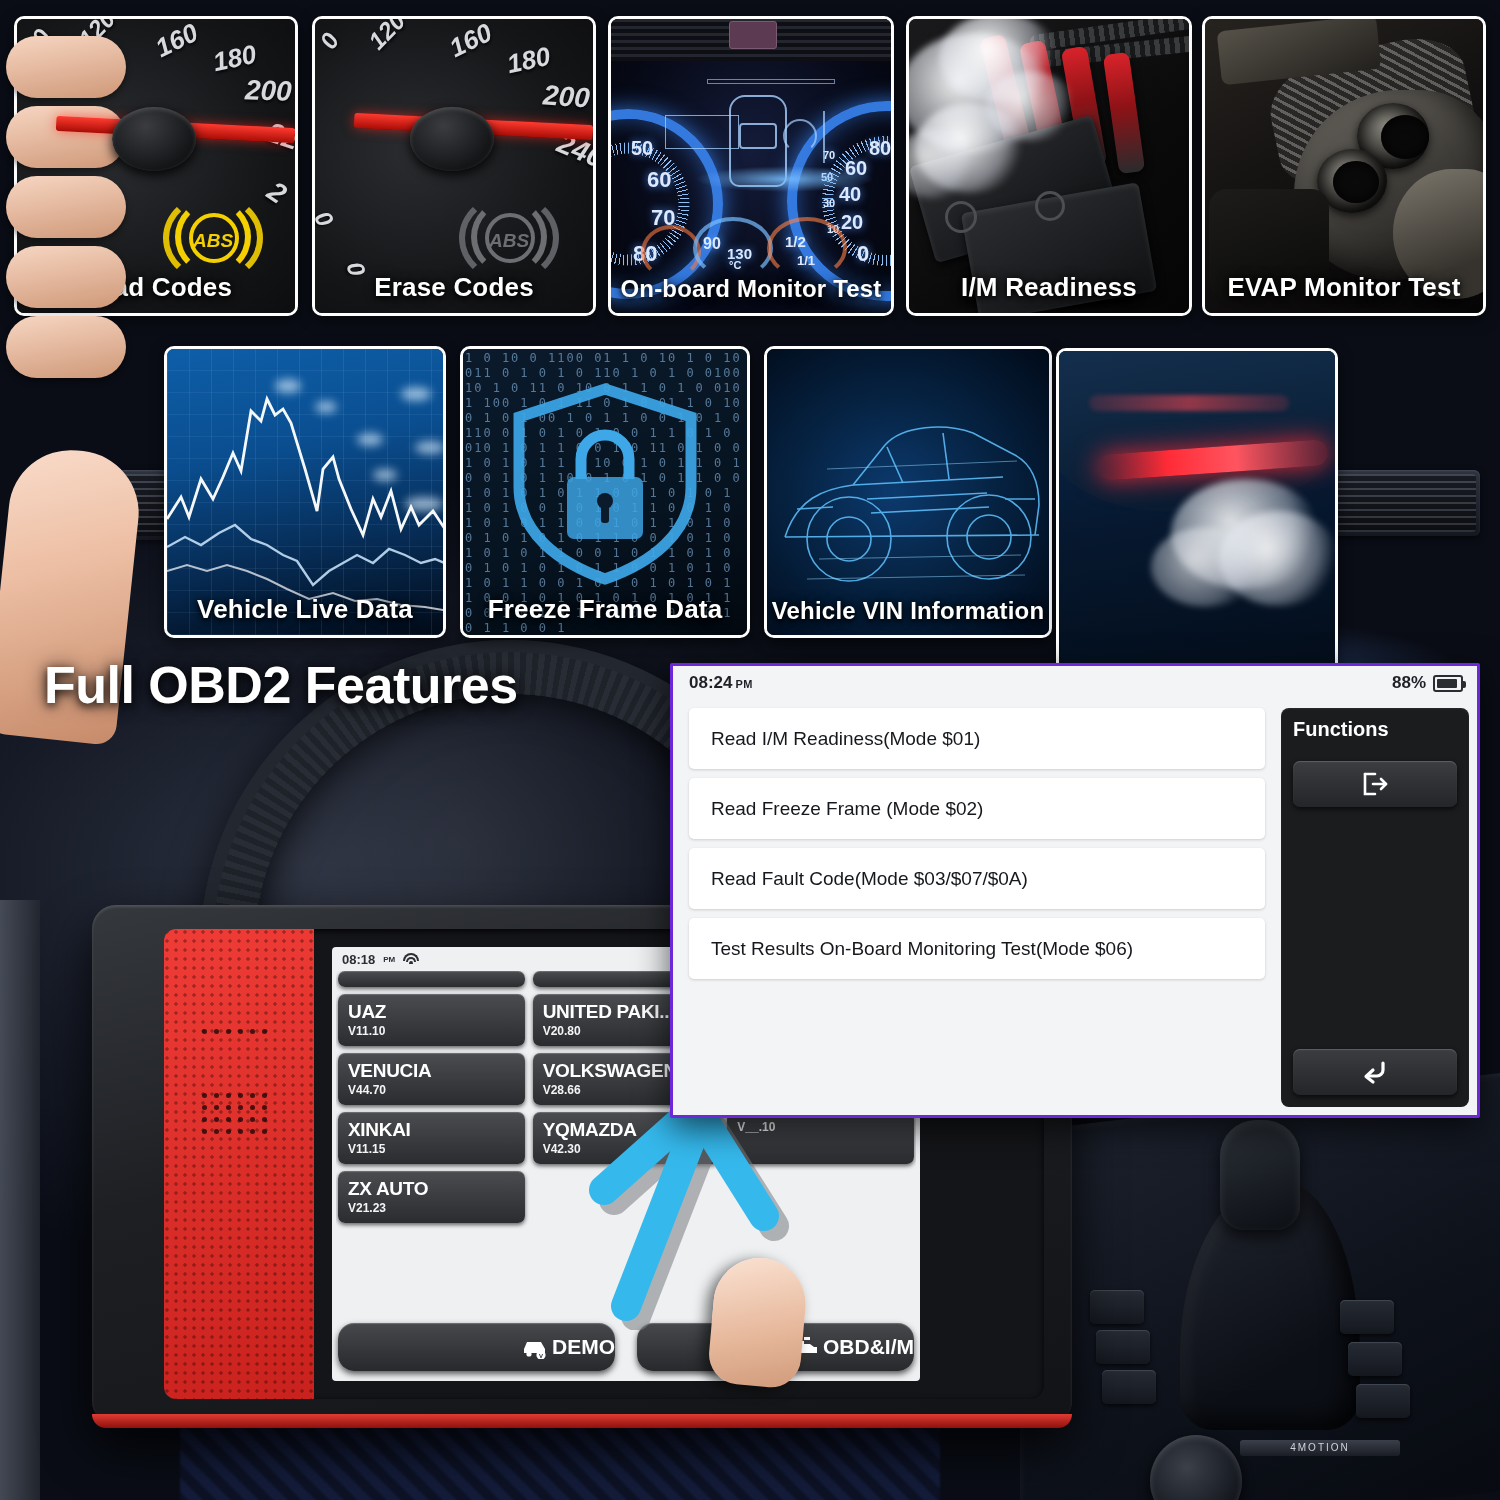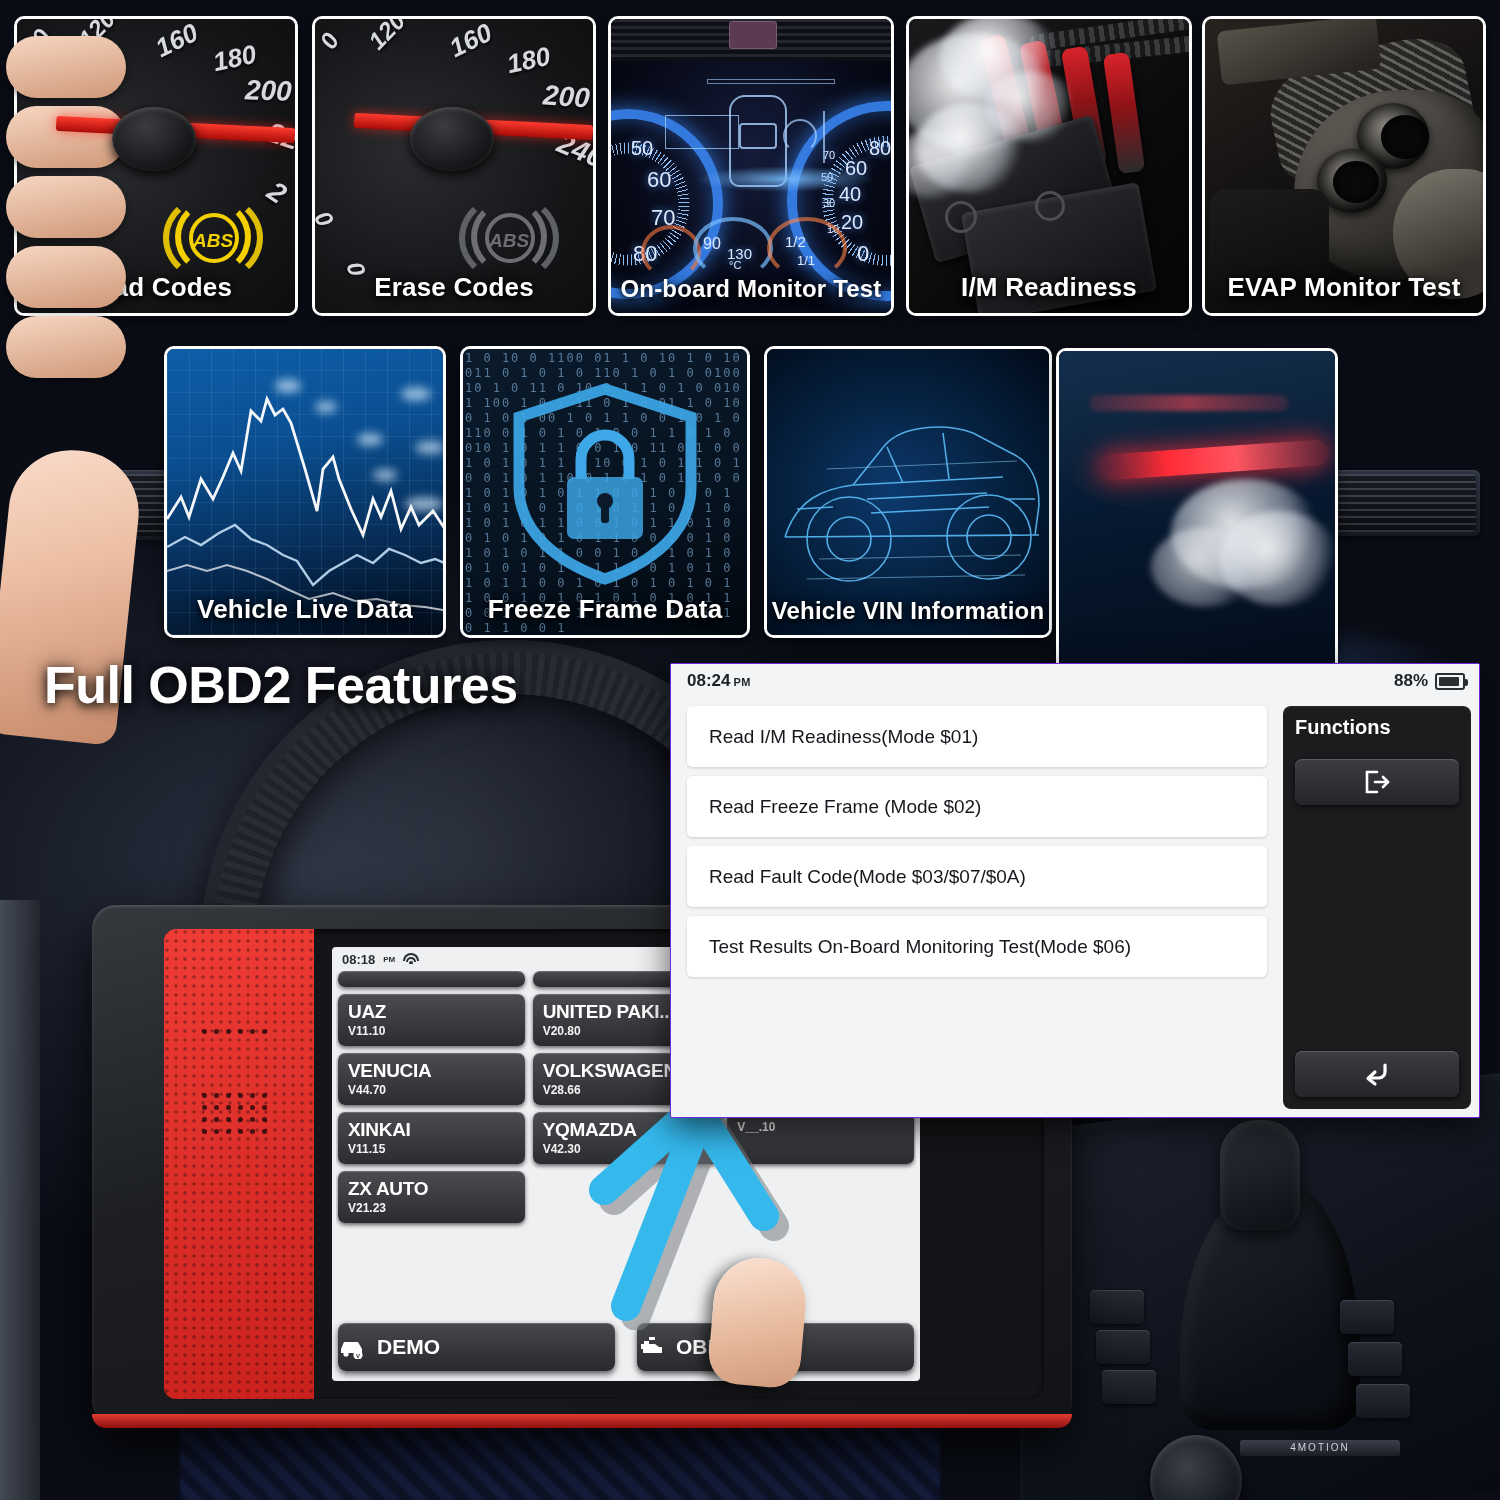--- a/index.html
+++ b/index.html
@@ -148,21 +148,21 @@
     position:absolute; border-radius:50%;
     border: 10px solid rgba(60,140,255,.85);
     box-shadow: 0 0 22px rgba(60,140,255,.75), inset 0 0 22px rgba(60,140,255,.45);
   }
   .cluster-ticks {
     position:absolute; inset:-4px; border-radius:50%;
     background: repeating-conic-gradient(from 0deg, rgba(150,200,255,.95) 0deg 1deg, rgba(0,0,0,0) 1deg 4deg);
     -webkit-mask: radial-gradient(circle, transparent 0 calc(50% - 13px), #000 calc(50% - 12px) calc(50% - 2px), transparent calc(50% - 1px));
             mask: radial-gradient(circle, transparent 0 calc(50% - 13px), #000 calc(50% - 12px) calc(50% - 2px), transparent calc(50% - 1px));
   }
-  .cluster-num { position:absolute; color:#dce9ff; font-weight:400; text-shadow:0 0 8px rgba(80,150,255,.9); }
+  .cluster-num { position:absolute; color:#dce9ff; font-weight:700; text-shadow:0 0 8px rgba(80,150,255,.9); }
   .cluster-car {
     position:absolute; left:42%; top:26%; width:58px; height:92px;
     border:2px solid rgba(170,210,255,.8); border-radius:16px 16px 10px 10px;
   }
   .cluster-flare {
     position:absolute; left:30%; top:50%; width:180px; height:26px;
     background: radial-gradient(ellipse, rgba(120,190,255,.85), rgba(0,0,0,0) 70%);
   }
 
   
@@ -291,22 +291,22 @@
   }
   .veh-btn .nm { font-size:19px; font-weight:800; white-space:nowrap; letter-spacing:-.3px; }
   .veh-btn .vr { font-size:12px; font-weight:600; margin-top:1px; opacity:.95; }
   .veh-btn.clip { height:16px; padding:0; }
   #bottom-row {
     position:absolute; left:6px; right:6px; bottom:10px; height:48px;
     display:grid; grid-template-columns: 1fr 1fr; gap:22px;
   }
   .big-btn {
     background: linear-gradient(180deg,#46484c,#27292c);
-    border-radius:8px; color:#fff; font-size:21px; font-weight:800;
-    display:flex; align-items:center; justify-content:flex-start; gap:11px;
+    border-radius:16px; color:#fff; font-size:21px; font-weight:800;
+    display:flex; align-items:center; justify-content:flex-end; gap:3px;
     box-shadow: inset 0 1px 1px rgba(255,255,255,.22), 0 3px 6px rgba(0,0,0,.65);
   }
   #side-btns {
     position:absolute; right:14px; top:18px; bottom:18px; width:104px;
     display:flex; flex-direction:column; justify-content:flex-end; gap:10px;
   }
   .side-btn {
     height:40px; border-radius:8px; color:#fff; font-size:16px; font-weight:600;
     display:flex; align-items:center; justify-content:center;
     background: linear-gradient(180deg,#3e4044,#25272a);
@@ -341,21 +341,21 @@
     box-shadow: -6px 4px 14px rgba(0,0,0,.55);
     z-index:31; transform: rotate(5deg);
   }
 
   
   #arrow-svg { position:absolute; left:580px; top:1070px; width:280px; height:260px; z-index:35; }
 
   
   #overlay {
     position:absolute; left:670px; top:663px; width:810px; height:455px;
-    background:#f2f4f6; border:1px solid #6d28d9; border-radius:2px;
+    background:#f2f4f6; border:3px solid #6d28d9; border-radius:2px;
     box-shadow: 0 10px 34px rgba(0,0,0,.65);
     z-index: 50; overflow:hidden;
   }
   #ov-status {
     height:34px; display:flex; align-items:center; justify-content:space-between;
     padding:0 14px 0 16px; background:#f2f4f6;
     font-size:17px; color:#1e2126; font-weight:600;
   }
   #ov-status .ampm { font-size:11px; font-weight:700; margin-left:3px; letter-spacing:.5px; }
   .batt { display:flex; align-items:center; gap:7px; }

